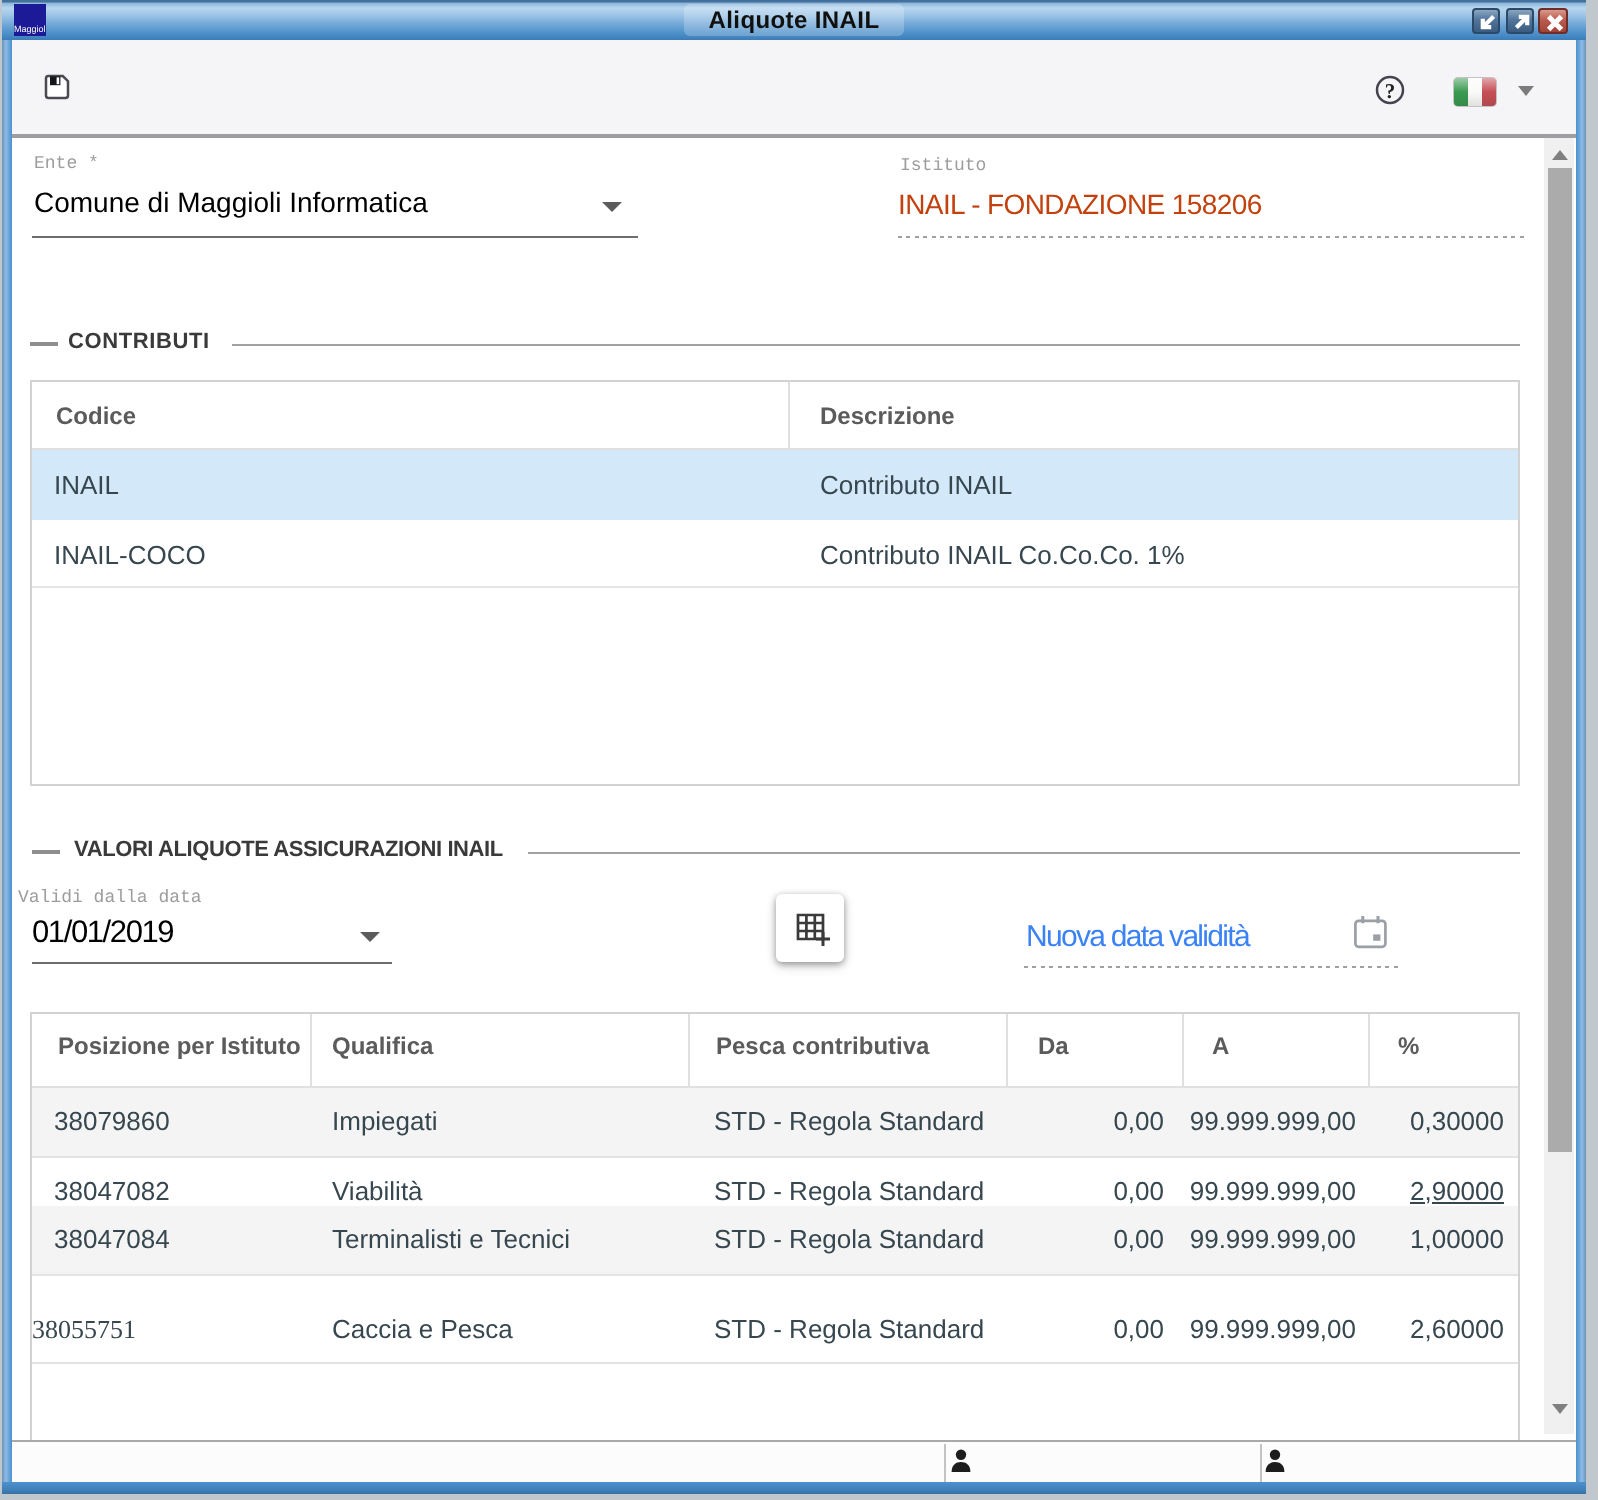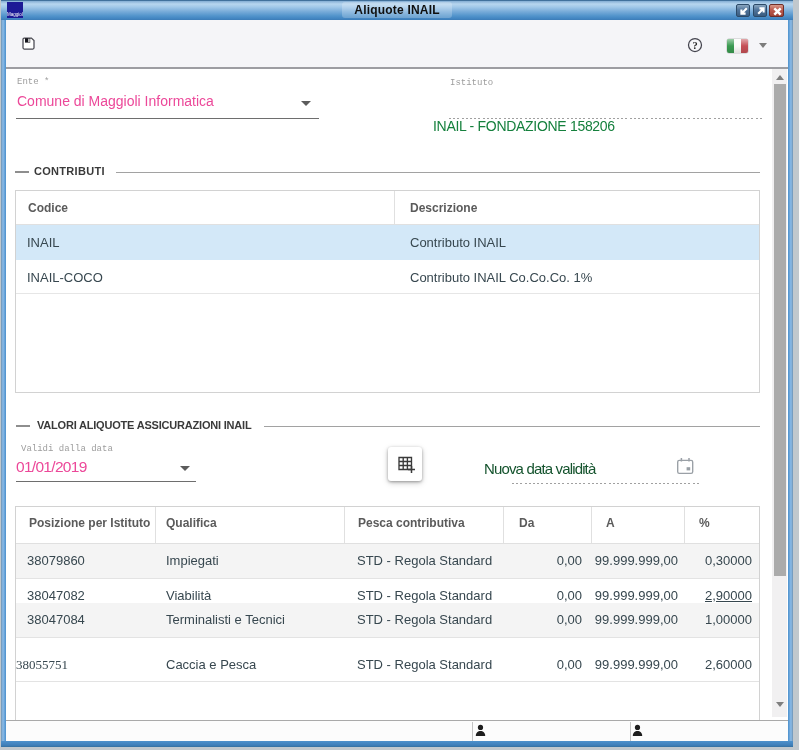--- a/index.html
+++ b/index.html
@@ -20,21 +20,21 @@
   #brdL{position:absolute;left:0;top:20px;width:5px;height:721px;
     background:linear-gradient(90deg,#6d93b4 0,#8dbce8 40%,#5e9dd5 80%,#4d91cc 100%);}
   #brdR{position:absolute;left:787px;top:20px;width:5px;height:721px;
     background:linear-gradient(270deg,#6d93b4 0,#8dbce8 40%,#5e9dd5 80%,#4d91cc 100%);}
   #brdB{position:absolute;left:0;top:741px;width:792px;height:6px;
     background:linear-gradient(180deg,#4d91cc 0,#3f7fb9 70%,#35709f 100%);}
   #inner{position:absolute;left:5px;top:20px;width:782px;height:721px;background:#fff;overflow:hidden;}
   #toolbar{position:absolute;left:0;top:0;width:782px;height:47px;background:#f5f5f8;}
   #sep{position:absolute;left:0;top:47px;width:782px;height:2px;background:#9d9da2;}
   .lbl{position:absolute;font-size:9px;color:#9d9d9d;font-family:Liberation Mono, monospace;}
-  .val{position:absolute;font-size:14px;color:#ec4899;white-space:nowrap;}
+  .val{position:absolute;font-size:14px;color:#000000;white-space:nowrap;}
   .caret{position:absolute;width:0;height:0;border-left:5.5px solid transparent;
      border-right:5.5px solid transparent;border-top:5.5px solid #5c5c5c;}
   .uline{position:absolute;height:1.5px;background:#6e6e6e;}
   .duline{position:absolute;height:1.6px;background:repeating-linear-gradient(90deg,#a0a0a0 0 2px,rgba(0,0,0,0) 2px 4.2px);}
   .legend{position:absolute;font-size:11px;font-weight:bold;color:#3a3a3a;letter-spacing:.3px;white-space:nowrap;}
   .legline{position:absolute;height:1px;background:#a2a2a2;}
   .legdash{position:absolute;height:1.5px;background:#8e8e8e;}
   #tbl1{position:absolute;left:9px;top:170px;width:745px;height:203px;border:1px solid #d2d2d2;box-sizing:border-box;}
   #tbl2{position:absolute;left:9px;top:486px;width:745px;height:214px;border:1px solid #d2d2d2;border-bottom:none;box-sizing:border-box;}
   .th{font-size:12px;font-weight:bold;color:#5b5b5b;position:absolute;white-space:nowrap;}
@@ -89,21 +89,21 @@
       <div style="position:absolute;left:753px;top:22.5px;width:0;height:0;border-left:4.5px solid transparent;border-right:4.5px solid transparent;border-top:5px solid #7c7c7c;"></div>
     </div>
     <div id="sep"></div>
 
     <div class="lbl" style="left:11px;top:57px;">Ente *</div>
     <div class="val" style="left:11px;top:73px;">Comune di Maggioli Informatica</div>
     <div class="caret" style="left:295px;top:81px;"></div>
     <div class="uline" style="left:10px;top:97.5px;width:303px;"></div>
 
     <div class="lbl" style="left:444px;top:58px;">Istituto</div>
-    <div class="val" style="left:427px;top:74px;color:#15803d;letter-spacing:-0.3px;margin-top:24px;">INAIL - FONDAZIONE 158206</div>
+    <div class="val" style="left:443px;top:74px;color:#c2410c;letter-spacing:-0.3px;">INAIL - FONDAZIONE 158206</div>
     <div class="duline" style="left:443px;top:97.5px;width:313px;"></div>
 
     <div class="legdash" style="left:9px;top:151px;width:14px;"></div>
     <div class="legend" style="left:28px;top:145px;">CONTRIBUTI</div>
     <div class="legline" style="left:110px;top:151.5px;width:644px;"></div>
 
     <div id="tbl1">
       <div style="position:absolute;left:0;top:0;width:100%;height:34px;border-bottom:1px solid #e0e0e0;box-sizing:border-box;">
         <div class="th" style="left:12px;top:10px;">Codice</div>
         <div class="th" style="left:394px;top:10px;">Descrizione</div>
@@ -116,34 +116,34 @@
       <div style="position:absolute;left:0;top:68.5px;width:100%;height:34.5px;border-bottom:1px solid #e6e6e6;box-sizing:border-box;">
         <div class="td" style="left:11px;top:10px;">INAIL-COCO</div>
         <div class="td" style="left:394px;top:10px;">Contributo INAIL Co.Co.Co. 1%</div>
       </div>
     </div>
 
     <div class="legdash" style="left:10px;top:405px;width:14px;"></div>
     <div class="legend" style="left:31px;top:399px;letter-spacing:-0.2px;">VALORI ALIQUOTE ASSICURAZIONI INAIL</div>
     <div class="legline" style="left:258px;top:405.5px;width:496px;"></div>
 
-    <div class="lbl" style="left:15px;top:424px;">Validi dalla data</div>
+    <div class="lbl" style="left:3px;top:424px;">Validi dalla data</div>
     <div class="val" style="left:10px;top:437.5px;font-size:15.5px;letter-spacing:-0.7px;">01/01/2019</div>
     <div class="caret" style="left:174px;top:446px;"></div>
     <div class="uline" style="left:10px;top:460.5px;width:180px;"></div>
 
     <div style="position:absolute;left:382px;top:427px;width:34px;height:34px;background:#fff;border-radius:3px;
        box-shadow:0 1px 3px rgba(0,0,0,.32),0 2px 6px rgba(0,0,0,.18);">
       <svg style="position:absolute;left:8.5px;top:8px" width="20" height="20" viewBox="0 0 20 20">
         <path d="M2 2.5 h12.5 v12 h-12.5 z M2 6.5 h12.5 M2 10.5 h12.5 M6.2 2.5 v12 M10.4 2.5 v12" fill="none" stroke="#3a3a3a" stroke-width="1.35"></path>
         <path d="M14.5 11 v7 M11 14.5 h7" stroke="#3a3a3a" stroke-width="1.5"></path>
       </svg>
     </div>
 
-    <div class="val" style="left:478px;top:439.5px;color:#14532d;font-size:15px;letter-spacing:-0.85px;">Nuova data validità</div>
+    <div class="val" style="left:507px;top:439.5px;color:#3b82f6;font-size:15px;letter-spacing:-0.85px;">Nuova data validità</div>
     <svg style="position:absolute;left:670px;top:437px" width="19" height="19" viewBox="0 0 19 19">
       <rect x="1.7" y="3.4" width="15" height="13" rx="1.6" fill="none" stroke="#9aa0a6" stroke-width="1.35"></rect>
       <path d="M5.4 1 v3.6 M13 1 v3.6" stroke="#9aa0a6" stroke-width="1.5"></path>
       <rect x="10.6" y="10.2" width="3.6" height="3.2" fill="#9aa0a6"></rect>
     </svg>
     <div class="duline" style="left:506px;top:462.5px;width:189px;"></div>
 
     <div id="tbl2">
       <div style="position:absolute;left:0;top:0;width:100%;height:37px;border-bottom:1px solid #e0e0e0;box-sizing:border-box;text-align:right;">
         <div class="th" style="left:13px;top:9px;">Posizione per Istituto</div>

